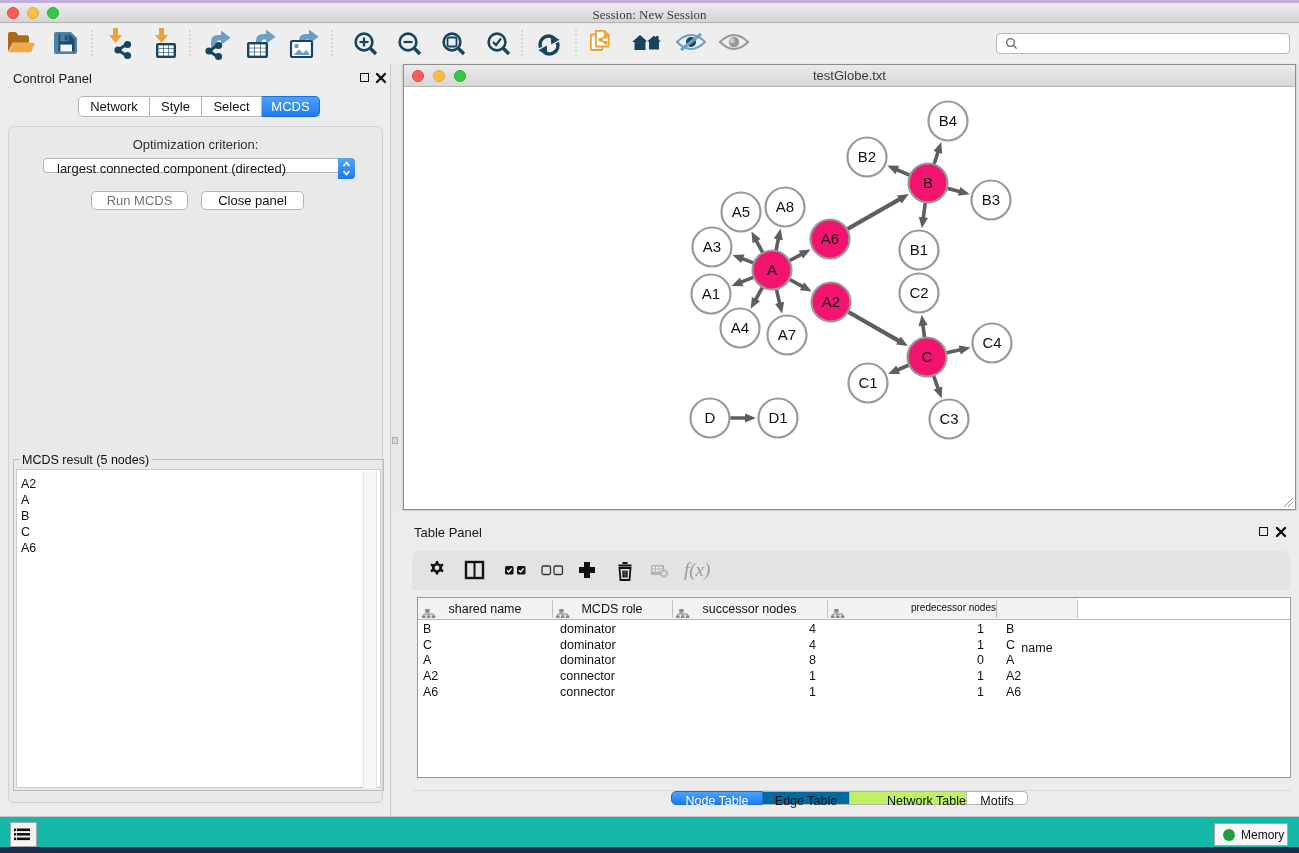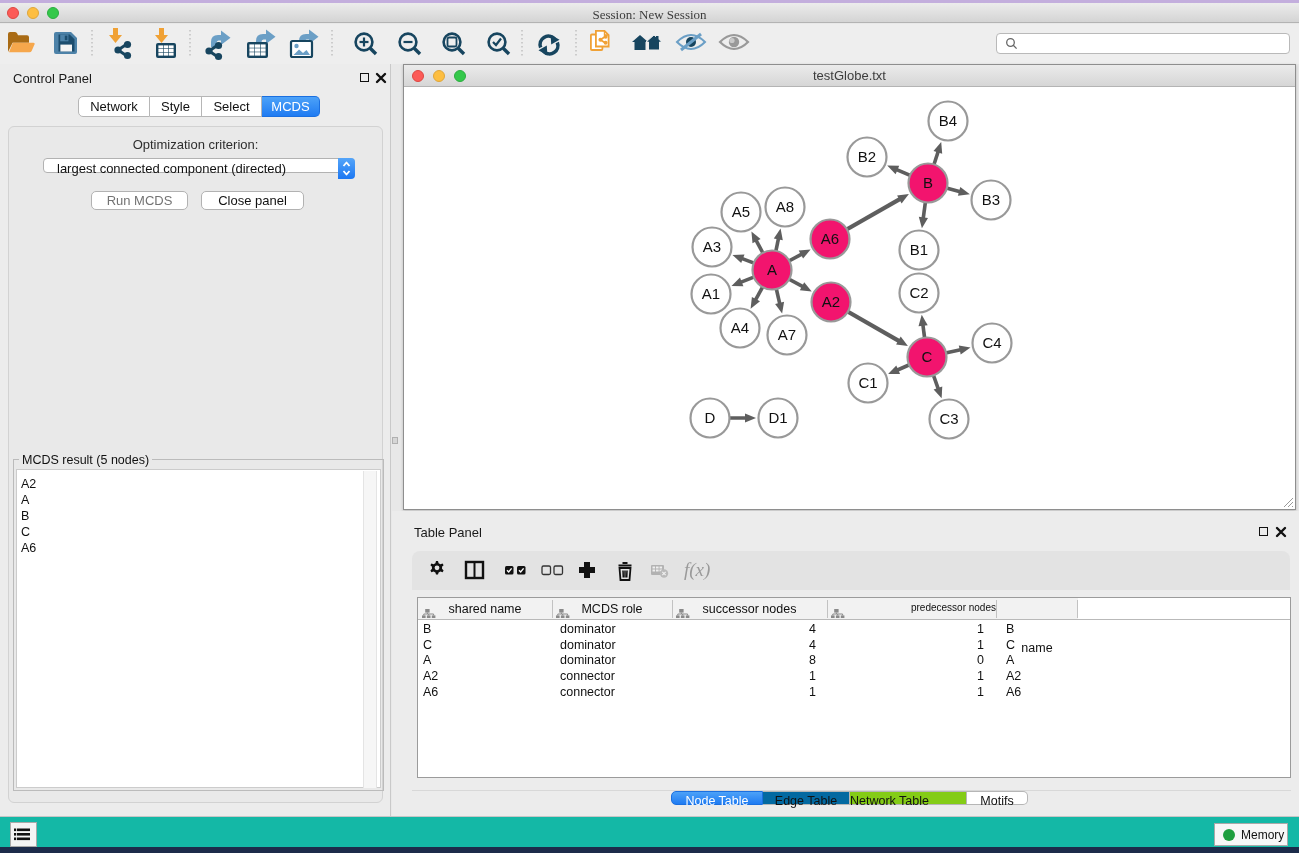--- a/index.html
+++ b/index.html
@@ -414,21 +414,21 @@
 <span class="abs" style="left:409px;width:157px;text-align:right;">1</span>
 <span class="abs" style="left:588px;">A6</span>
       </div>
   </div>
 
   <div class="abs" style="left:20px;top:279px;width:879px;height:1px;background:#d8d8d8;"></div>
 
   <div class="abs" style="left:279px;top:280px;height:14px;display:flex;font-size:12.5px;border-radius:10px;">
     <div style="width:92px;background:linear-gradient(#4da2f8,#1f7bf2);border:1px solid #1a6fe0;border-radius:5px 0 0 5px;text-align:center;line-height:19px;color:#fff;">Node Table</div>
     <div style="width:87px;background:#0369a1;border:1px solid #b6b6b6;border-left:none;text-align:center;line-height:19px;color:#111;">Edge Table</div>
-    <div style="width:117px;background:#84cc16;border:1px solid #b6b6b6;border-left:none;text-align:left;line-height:19px;color:#111;">Network Table</div>
+    <div style="width:117px;background:#bef264;border:1px solid #b6b6b6;border-left:none;text-align:right;line-height:19px;color:#111;">Network Table</div>
     <div style="width:61px;background:#fff;border:1px solid #b6b6b6;border-left:none;border-radius:0 5px 5px 0;text-align:center;line-height:19px;color:#111;">Motifs</div>
   </div>
 </div>
 
 <div class="abs" style="left:0;top:816px;width:1299px;height:31px;background:#14b8a6;border-top:1px solid #c6c6c6;">
   <div class="abs" style="left:10px;top:5px;width:27px;height:25px;background:#f4f4f4;border:1px solid #a9a9a9;">
     <svg width="25" height="23" viewBox="0 0 25 23">
         <g fill="#111">
           <rect x="6" y="5.5" width="13" height="2.6"></rect>
           <rect x="6" y="10" width="13" height="2.6"></rect>

